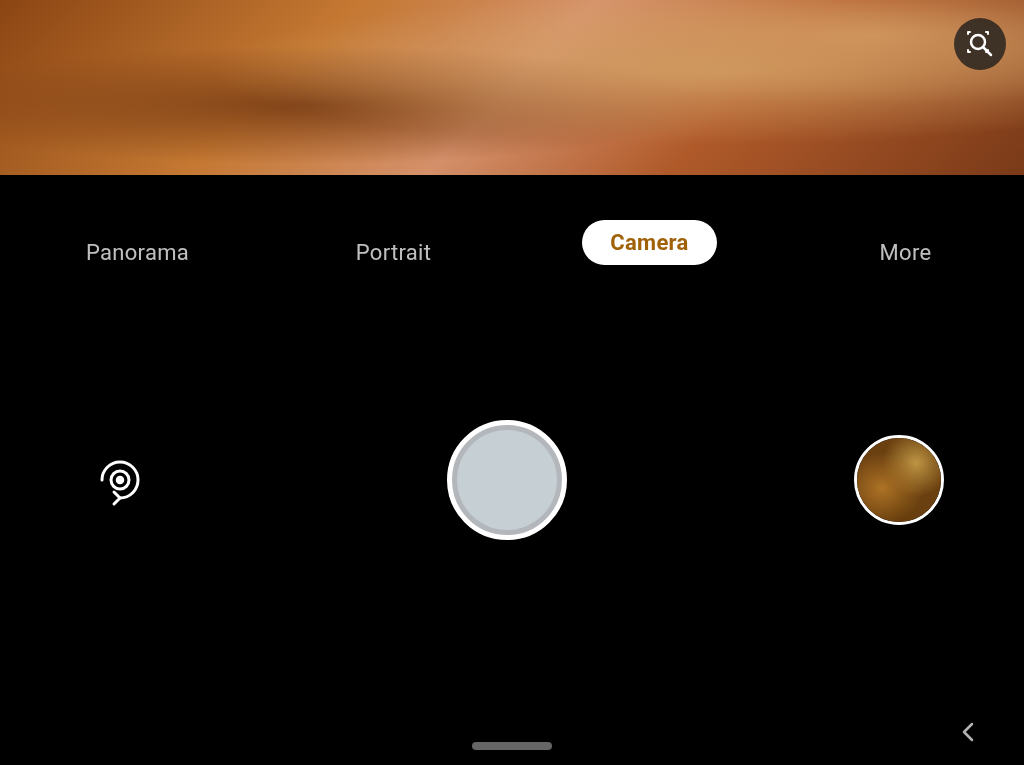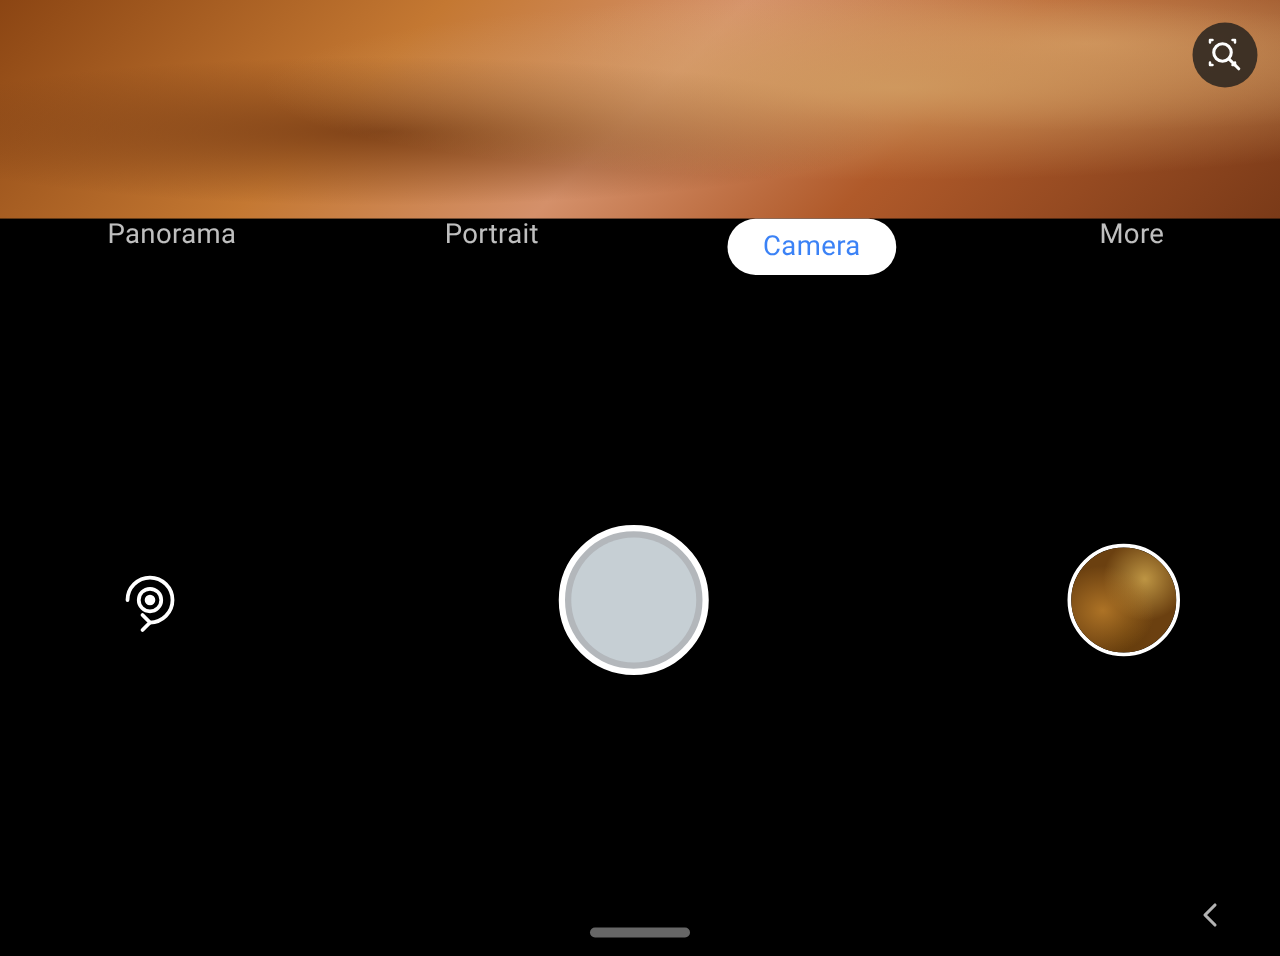--- a/index.html
+++ b/index.html
@@ -55,37 +55,38 @@
       display: flex;
       align-items: center;
       justify-content: center;
       gap: 0;
       position: relative;
     }
 
     .mode-item {
       flex: 1;
       display: flex;
-      align-items: flex-start;
+      align-items: flex-end;
       justify-content: center;
       height: 100%;
       cursor: pointer;
       position: relative;
       padding-left: 19px;
     }
 
     .mode-label {
       color: rgba(255,255,255,0.75);
       font-size: 22px;
       font-weight: 400;
       letter-spacing: 0.3px;
     }
 
     .mode-item.active .mode-label {
-      color: #3b82f6;
+      color: #a16207;
+      font-weight: bold;
     }
 
     .mode-active-bg {
       background: #fff;
       border-radius: 30px;
       padding: 10px 28px;
       display: flex;
       align-items: center;
       justify-content: center;
     }

